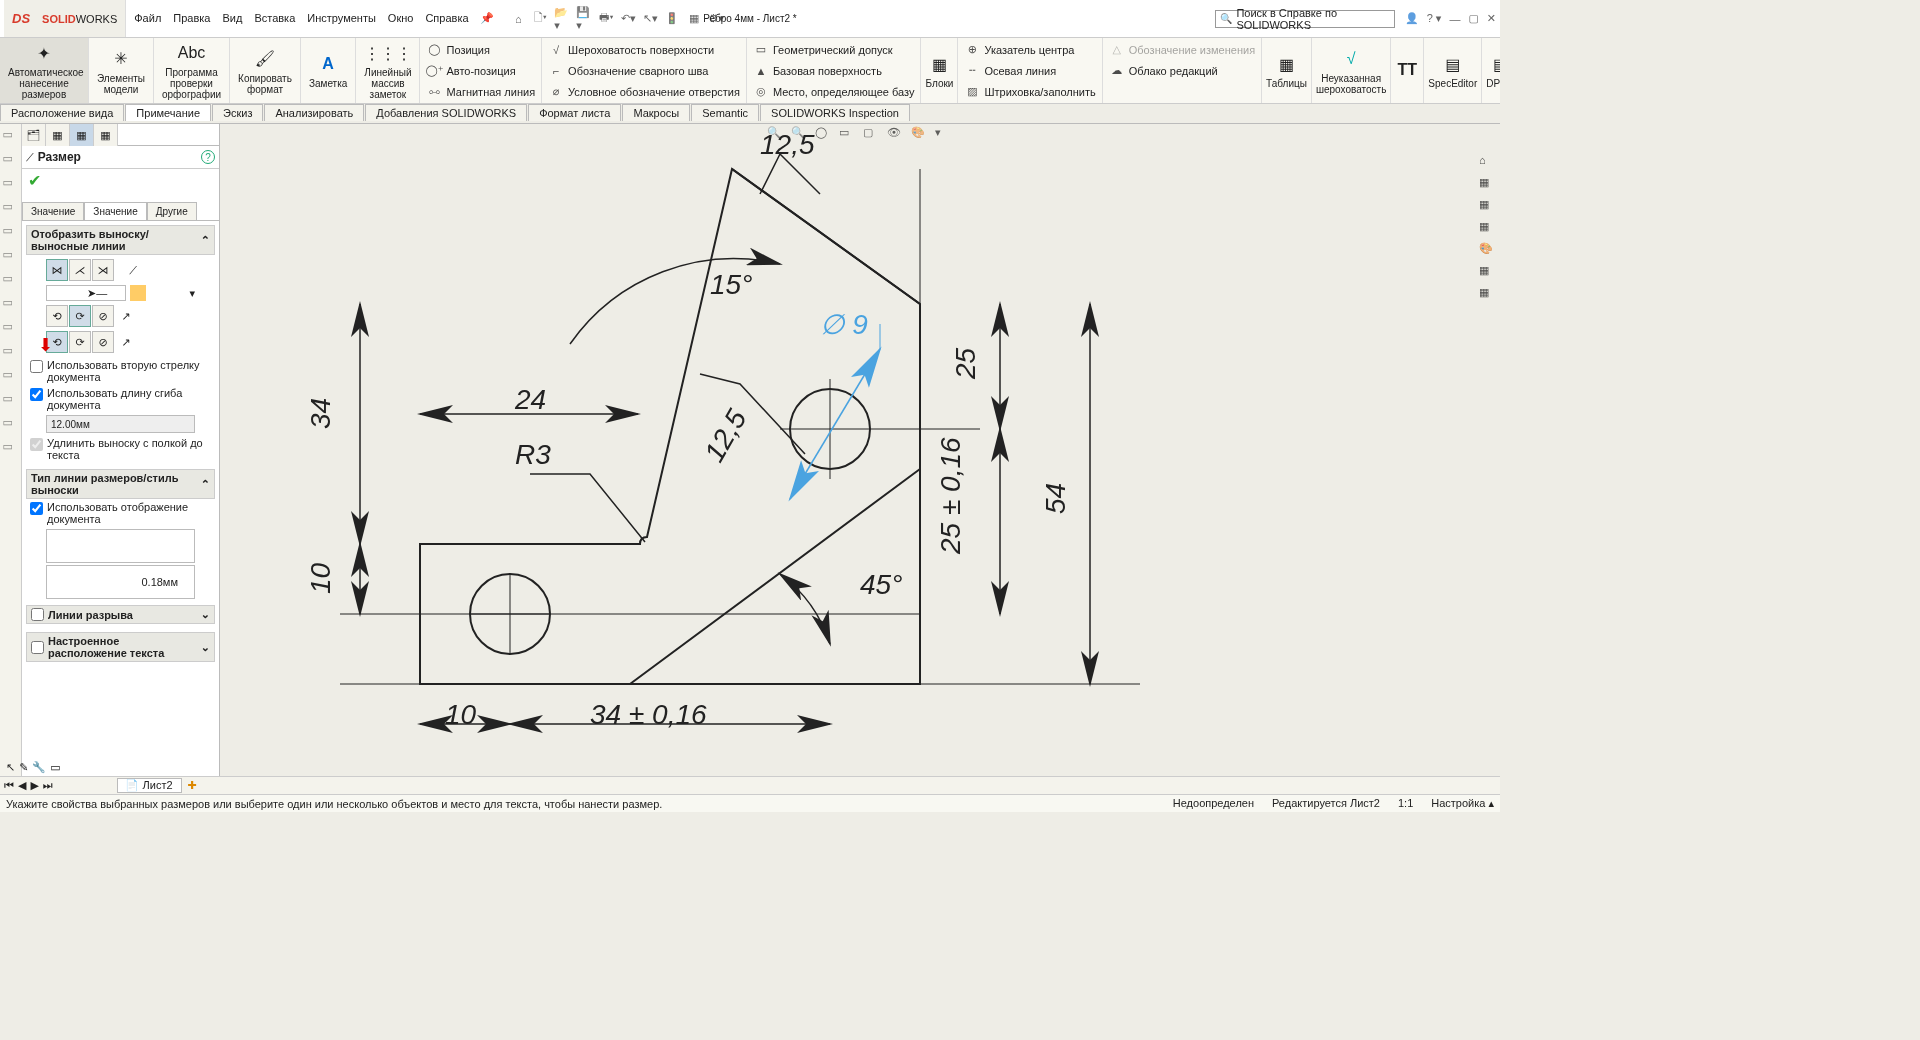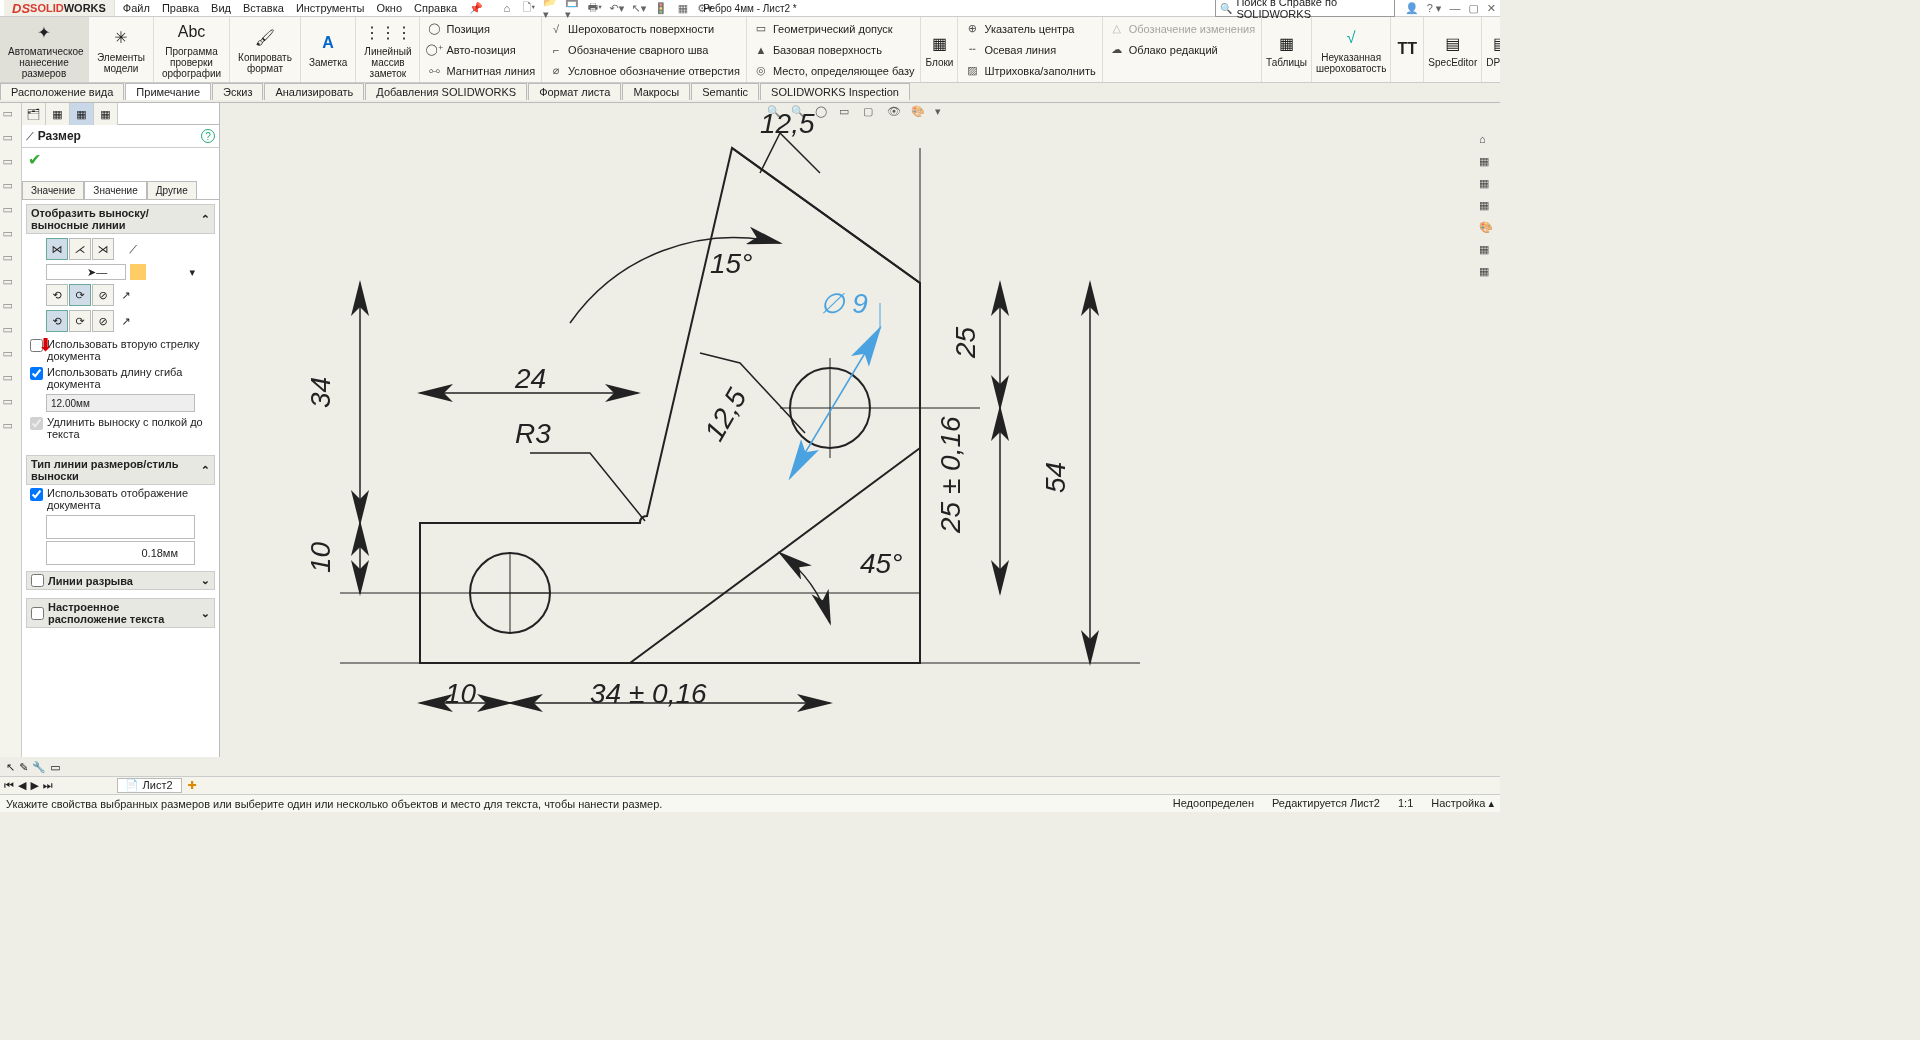--- a/index.html
+++ b/index.html
@@ -1,20 +1,20 @@
 <!DOCTYPE html>
 <html><head>
 <meta charset="utf-8">
 <style>
 *{margin:0;padding:0;box-sizing:border-box;font-family:"Segoe UI",Tahoma,sans-serif;font-size:11px;color:#222}
 body{width:1500px;height:812px;background:#eeede6;overflow:hidden;position:relative}
-.menubar{height:17px;background:#fff;border-bottom:1px solid #ccc;display:flex;align-items:center;padding:0 4px}
+.menubar{height:38px;background:#fff;border-bottom:1px solid #ccc;display:flex;align-items:center;padding:0 4px}
 .swlogo{display:flex;align-items:center;padding:0 8px;height:100%;background:#f0efe8;border-right:1px solid #ddd}
 .swlogo-ds{color:#d83b2c;font-weight:bold;font-size:13px;font-style:italic}
-.swlogo-txt{font-size:12px;font-weight:bold;margin-left:0}
+.swlogo-txt{font-size:12px;font-weight:normal;margin-left:12px}
 .swlogo-txt b{color:#d83b2c}
 .menu{display:flex;gap:12px;margin-left:8px}
 .menu span{cursor:pointer}
 .qat{display:flex;gap:6px;margin-left:16px;align-items:center}
 .qat span{width:16px;height:16px;display:inline-flex;align-items:center;justify-content:center;cursor:pointer;opacity:.7}
 .title{position:absolute;left:50%;transform:translateX(-50%);font-size:10px}
 .searchbox{margin-left:auto;display:flex;align-items:center;border:1px solid #999;height:18px;padding:0 4px;font-size:10px;color:#666;width:180px}
 .wincontrols{display:flex;gap:8px;margin-left:10px;align-items:center}
 .wincontrols span{cursor:pointer;opacity:.7}
 .ribbon{height:66px;background:#f9f8f2;border-bottom:1px solid #ccc;display:flex}
@@ -49,21 +49,21 @@
 .iconbtn{width:22px;height:22px;border:1px solid #bbb;background:#f4f3ec;display:flex;align-items:center;justify-content:center}
 .iconbtn.sel{background:#d0dce8;border-color:#6a9}
 .arrowpick{display:flex;align-items:center;margin:4px 20px;gap:4px}
 .arrowpick .arrow{width:80px;height:16px;border:1px solid #bbb;background:#fff;display:flex;align-items:center}
 .arrowpick .folder{width:16px;height:16px;background:#fc6}
 .chkrow{display:flex;align-items:start;gap:4px;padding:2px 4px;font-size:10px}
 .chkrow input{margin-top:1px}
 .chkrow.dis{color:#999}
 .numinput{margin:2px 20px;height:18px;border:1px solid #bbb;background:#eee;padding:0 4px;font-size:10px;display:flex;align-items:center}
 .redarrow{position:absolute;left:38px;top:334px;color:#d00;font-size:18px}
-.dropdown{margin:2px 20px;height:24px;border:1px solid #bbb;background:#fff}
+.dropdown{margin:2px 20px;height:34px;border:1px solid #bbb;background:#fff}
 .canvas{flex:1;background:#eeede6;position:relative;overflow:hidden}
 .viewbar{position:absolute;top:2px;left:50%;transform:translateX(-50%);display:flex;gap:6px;align-items:center}
 .viewbar span{width:18px;height:18px;opacity:.7}
 .rtoolbar{position:absolute;right:2px;top:30px;width:20px;display:flex;flex-direction:column;gap:4px;align-items:center}
 .rtoolbar span{width:18px;height:18px;opacity:.8}
 svg.drawing{position:absolute;left:0;top:0}
 .dim{font-family:"ISOCPEUR","Segoe UI",sans-serif;font-style:italic;font-size:28px;fill:#222}
 .dim.sel{fill:#4aa3e0}
 .bottombar{position:absolute;bottom:18px;left:0;right:0;height:18px;background:#f4f3ec;border-top:1px solid #ccc;display:flex;align-items:center;padding:0 4px;font-size:10px}
 .sheettab{background:#fff;border:1px solid #bbb;padding:0 8px;margin-left:60px}
@@ -323,21 +323,21 @@
       <div class="chkrow">
           <input type="checkbox" checked="" style="">
           <span>Использовать длину сгиба документа</span>
         </div>
       <div class="numinput">12.00мм</div>
       <div class="chkrow dis">
           <input type="checkbox" checked="" disabled="" style="">
           <span>Удлинить выноску с полкой до текста</span>
         </div>
 
-      <div class="section-hdr" style="margin-top:13px">
+      <div class="section-hdr" style="margin-top:6px">
           <span>Тип линии размеров/стиль выноски</span>
           <span class="chev">⌃</span>
         </div>
       <div class="chkrow">
           <input type="checkbox" checked="" style="">
           <span>Использовать отображение документа</span>
         </div>
       <div class="dropdown"></div>
       <div class="dropdown" style="display:flex;align-items:center;justify-content:end;padding:0 16px 0 0;color:#999">
           <span>0.18мм</span>

